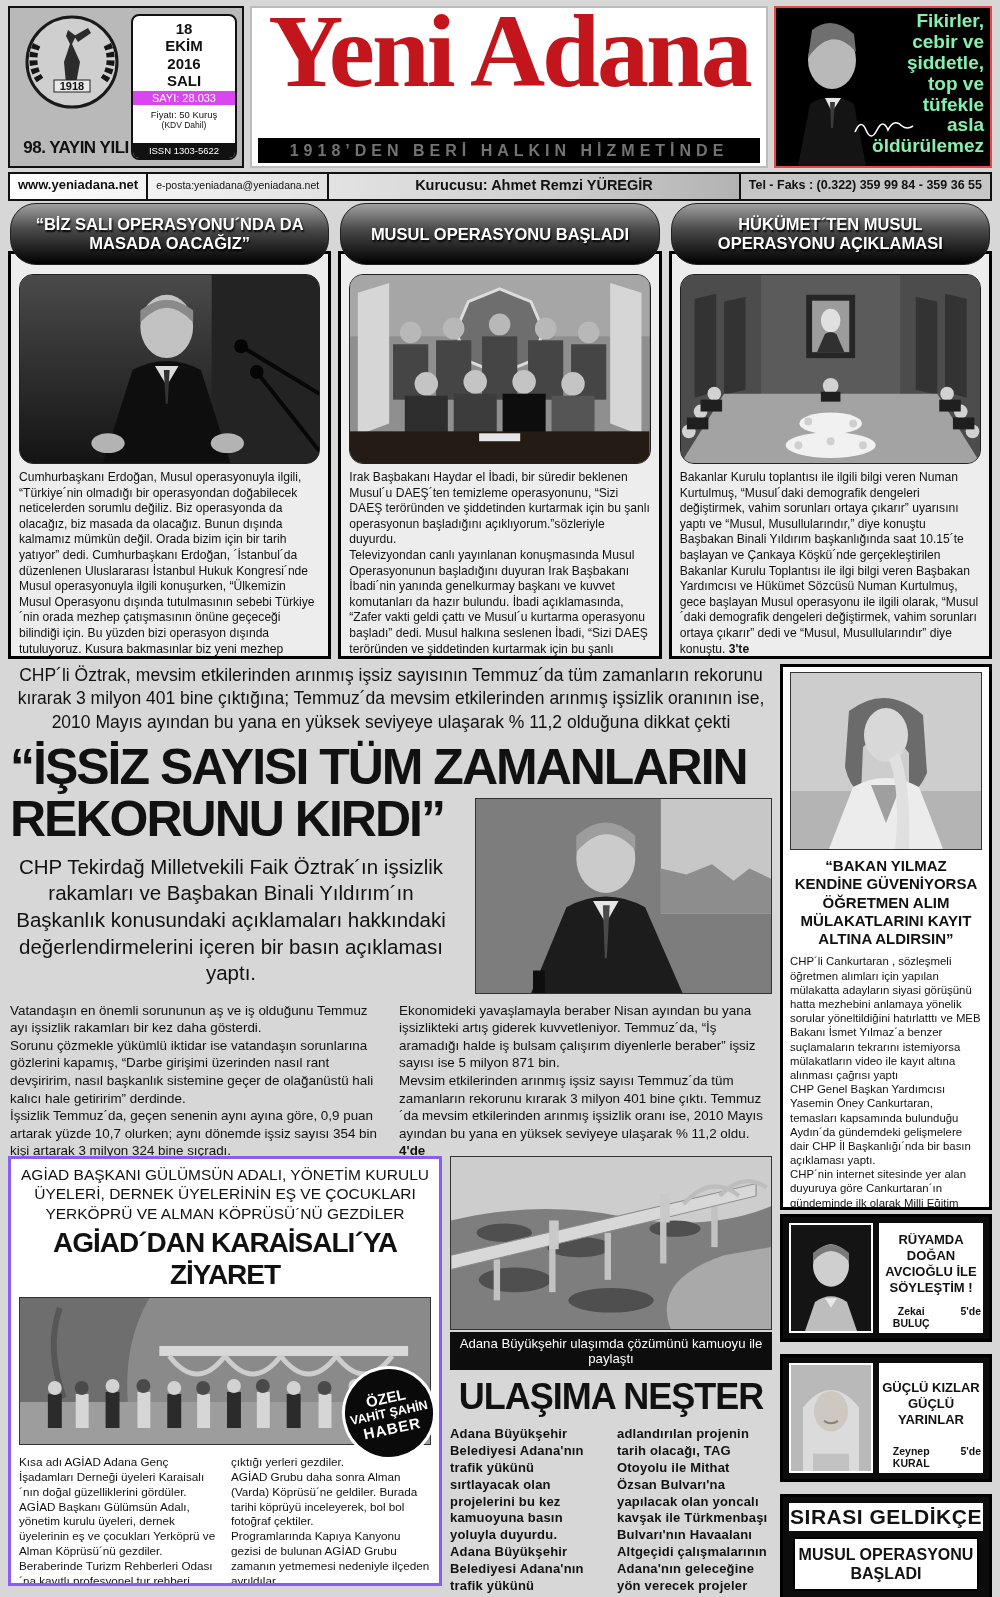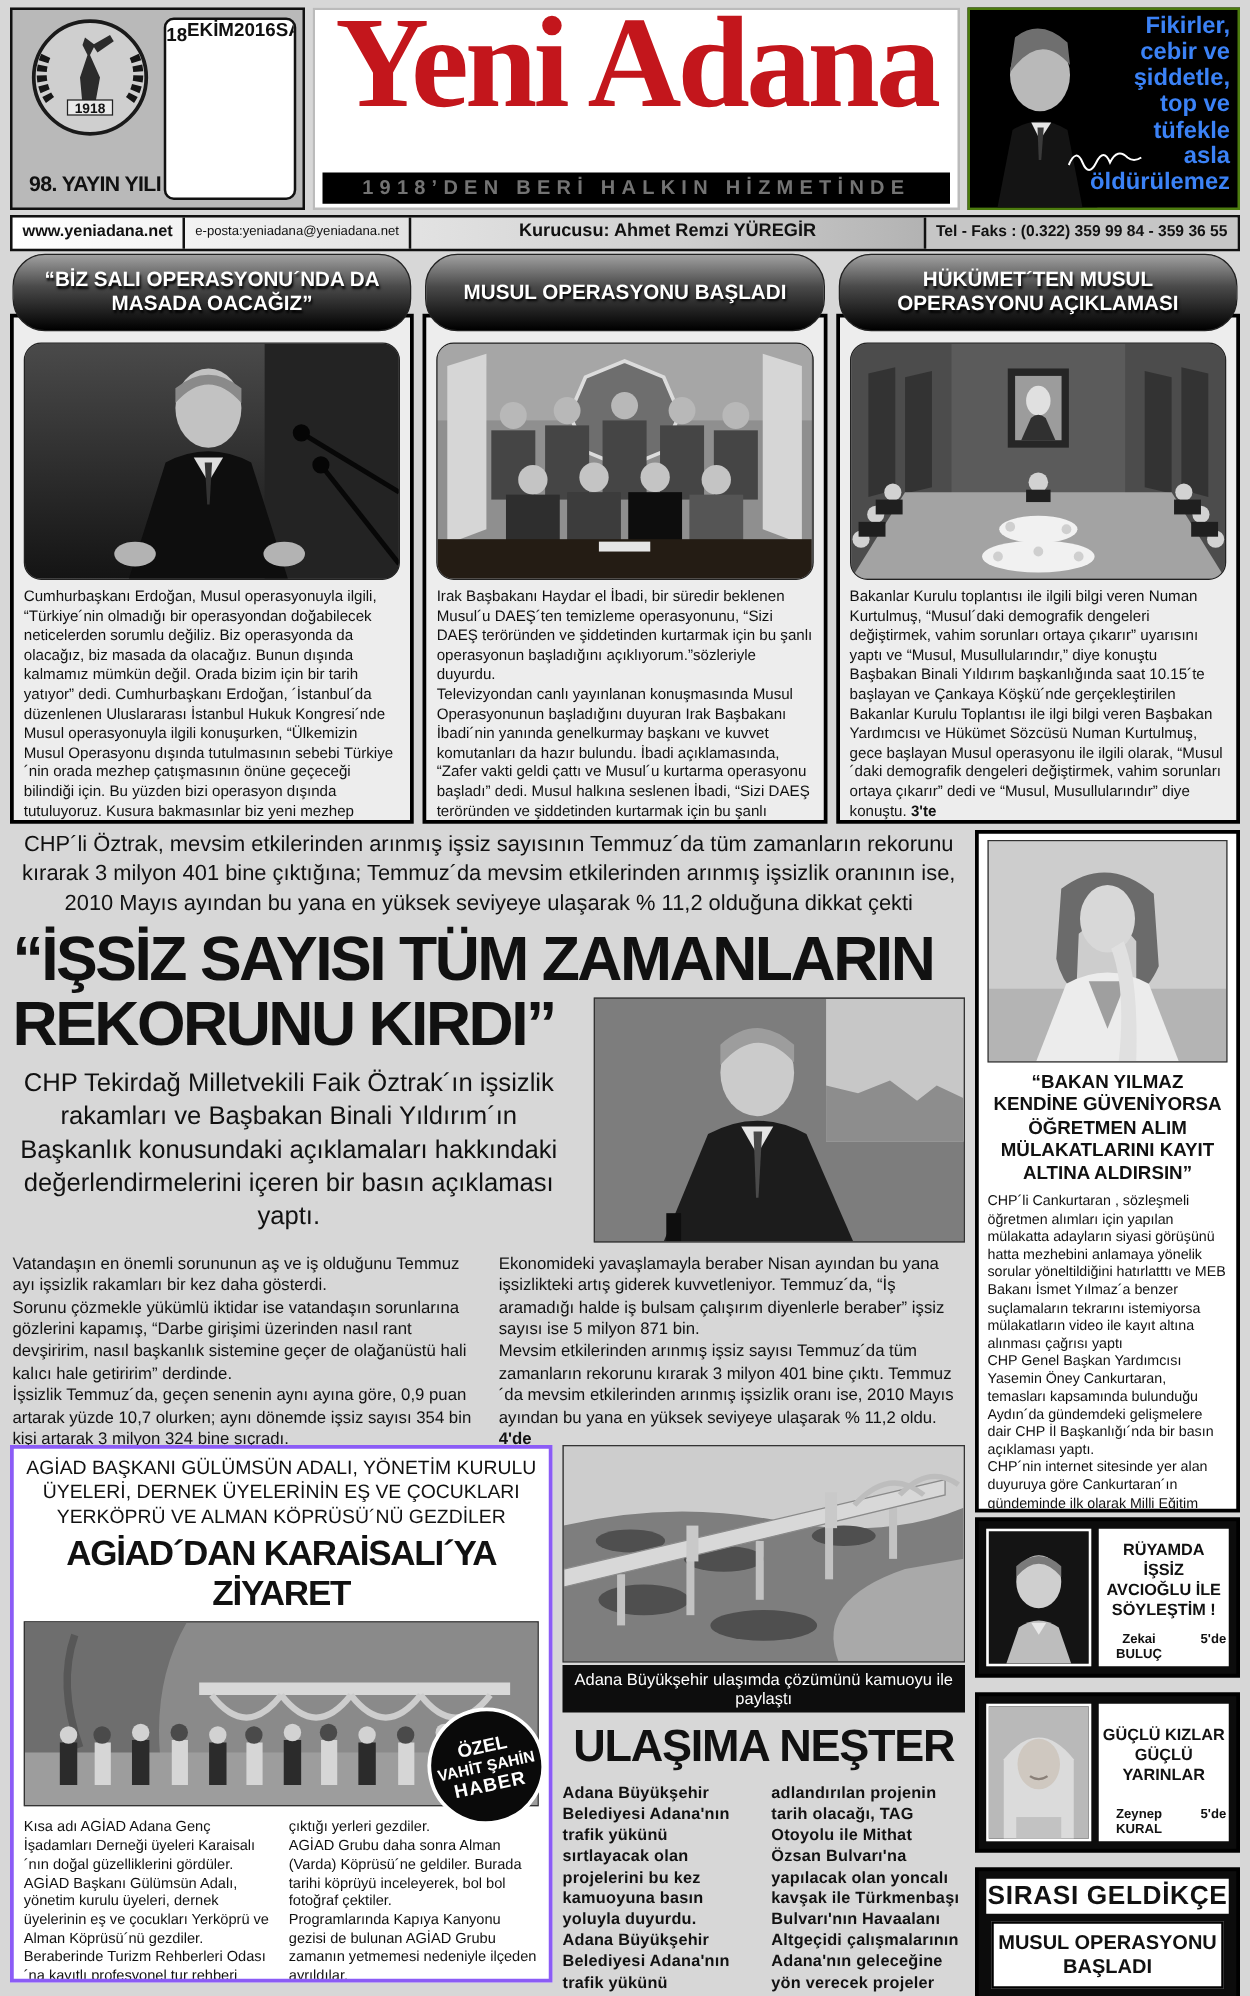--- a/index.html
+++ b/index.html
@@ -7,34 +7,34 @@
         font-family:"Liberation Sans", sans-serif;color:#111;overflow:hidden;}
   .pre{white-space:pre-line;}
 
   
   .mast{position:absolute;top:6px;left:8px;right:8px;height:162px;display:flex;gap:6px;}
   .logo-box{width:232px;background:#b9b9b9;border:2px solid #111;position:relative;flex:none;}
   .emblem{position:absolute;left:14px;top:6px;width:96px;height:96px;}
   .pubyear{position:absolute;left:2px;bottom:8px;width:128px;text-align:center;
            font-weight:bold;font-size:17px;letter-spacing:-0.5px;}
   .datebox{position:absolute;right:5px;top:6px;bottom:6px;width:102px;background:#fff;
-           border:2px solid #111;border-radius:8px 8px 8px 8px;display:flex;flex-direction:row;
+           border:2px solid #111;border-radius:8px 8px 8px 8px;display:flex;flex-direction:column;
            align-items:stretch;text-align:center;overflow:hidden;}
   .datebox .d{font-weight:bold;font-size:15px;line-height:1.15;}
   .datebox .issue{background:#d946ef;color:#fff;font-weight:normal;font-size:11px;padding:1px 0;margin-top:2px;}
   .datebox .price{font-size:9.5px;margin-top:4px;}
   .datebox .pnote{font-size:8.5px;}
   .datebox .issn{background:#111;color:#fff;font-size:9.5px;padding:2px 0;margin-top:auto;}
   .title-wrap{flex:1;position:relative;background:#fff;border:2px solid #bbb;}
   .nameplate{position:absolute;top:-14px;left:0;right:0;text-align:center;
              font-family:"Liberation Serif", serif;font-weight:bold;font-size:104px;
              letter-spacing:-3px;line-height:1.1;}
   .slogan{position:absolute;left:6px;right:6px;bottom:3px;height:25px;background:#000;color:#737373;
           font-weight:bold;font-size:16px;letter-spacing:5px;display:flex;align-items:center;justify-content:center;}
-  .ataturk-box{width:214px;flex:none;background:#000;border:2px solid #4d7c0f;position:relative;color:#3b82f6;}
+  .ataturk-box{width:214px;flex:none;background:#000;border:2px solid #ef4444;position:relative;color:#86efac;}
   .ataturk-photo{position:absolute;left:0;top:0;width:102px;height:100%;}
   .ata-quote{position:absolute;right:6px;top:3px;text-align:right;font-weight:bold;
              font-size:19px;line-height:1.1;}
   .sig{position:absolute;left:76px;bottom:28px;width:64px;height:22px;}
 
   
   .infobar{position:absolute;top:172px;left:8px;right:8px;height:25px;display:flex;align-items:stretch;
            border:2px solid #111;background:linear-gradient(90deg,#ffffff 0%,#cfcfcf 55%,#8d8d8d 100%);}
   .infobar .web{font-weight:bold;font-size:13px;padding:3px 8px 0;border-right:2px solid #111;}
   .infobar .mail{font-size:10.5px;padding:5px 8px 0;border-right:2px solid #111;}
@@ -470,21 +470,21 @@
       <div class="cphoto">
         <svg viewBox="0 0 80 110" preserveAspectRatio="none">
           <rect width="80" height="110" fill="#141414"></rect>
           <ellipse cx="40" cy="42" rx="18" ry="22" fill="#cfcfcf"></ellipse>
           <path d="M22,38 q18,-22 36,0 l0,-9 q-18,-17 -36,0 z" fill="#7a7a7a"></path>
           <path d="M14,110 L24,80 Q40,68 56,80 L66,110 Z" fill="#bdbdbd"></path>
           <path d="M34,76 l6,10 6,-10 z" fill="#e8e8e8"></path>
         </svg>
       </div>
       <div class="cright">
-        <div class="ctitle">RÜYAMDA İŞSİZ AVCIOĞLU İLE SÖYLEŞTİM !</div>
+        <div class="ctitle">RÜYAMDA DOĞAN AVCIOĞLU İLE SÖYLEŞTİM !</div>
         <div class="cauthor">
           <span>Zekai BULUÇ</span>
           <span>5'de</span>
         </div>
       </div>
     </div>
 
     <div class="colbox">
       <div class="cphoto">
         <svg viewBox="0 0 80 110" preserveAspectRatio="none">

